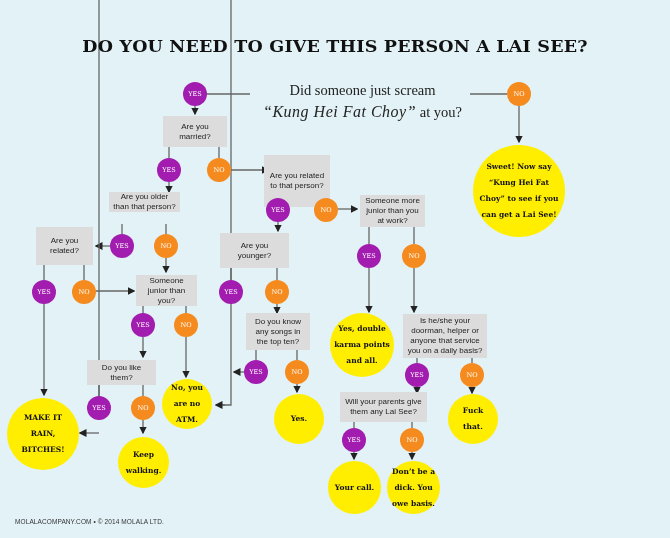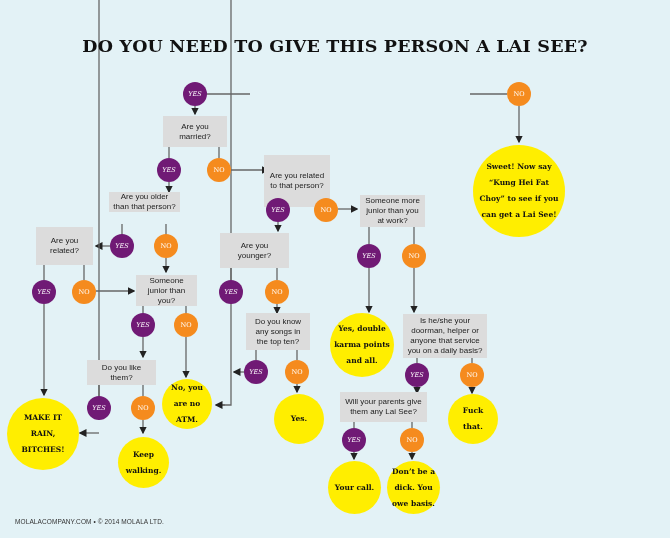--- a/index.html
+++ b/index.html
@@ -23,21 +23,21 @@
     position: absolute; background: #dcdcdc; color: #222;
     font-size: 8px; line-height: 10px; text-align: center;
     display: flex; align-items: center; justify-content: center;
     box-sizing: border-box; padding: 6px 4px;
   }
   .dot {
     position: absolute; width: 24px; height: 24px; border-radius: 50%;
     font-family: "DejaVu Serif", serif; font-size: 6.5px; color: #fff;
     display: flex; align-items: center; justify-content: center;
   }
-  .dot.yes { background: #701a75; font-style: italic; }
+  .dot.yes { background: #a21caf; }
   .dot.no { background: #f58b1e; }
   .end {
     position: absolute; border-radius: 50%; background: #ffee00;
     display: flex; align-items: center; justify-content: center; text-align: center;
     font-family: "DejaVu Serif", serif; font-weight: bold; color: #111;
     font-size: 7.5px; line-height: 16px; box-sizing: border-box; padding: 6px;
   }
   .footer {
     position: absolute; left: 15px; top: 518px; font-size: 6.5px; color: #333; letter-spacing: 0.1px;
   }
@@ -114,20 +114,22 @@
     <line x1="354" y1="422" x2="354" y2="428"></line>
     <line x1="412" y1="422" x2="412" y2="428"></line>
     <line x1="354" y1="452" x2="354" y2="459" marker-end="url(#ar)"></line>
     <line x1="412" y1="452" x2="412" y2="459" marker-end="url(#ar)"></line>
   </g>
 </svg>
 
 <div class="title">DO YOU NEED TO GIVE THIS PERSON A LAI SEE?</div>
 
 <div class="start-q">
+  <div>Did someone just scream</div>
+  <div><span class="kung">“Kung Hei Fat Choy”</span><span> at you?</span></div>
 </div>
 
 <div class="dot yes" style="left:183px;top:82px">YES</div>
 <div class="dot no" style="left:507px;top:82px">NO</div>
 
 <div class="box" style="left:163px;top:116px;width:64px;height:31px">Are you married?</div>
 <div class="dot yes" style="left:157px;top:158px">YES</div>
 <div class="dot no" style="left:207px;top:158px">NO</div>
 
 <div class="box" style="left:264px;top:155px;width:66px;height:52px">Are you related to that person?</div>

